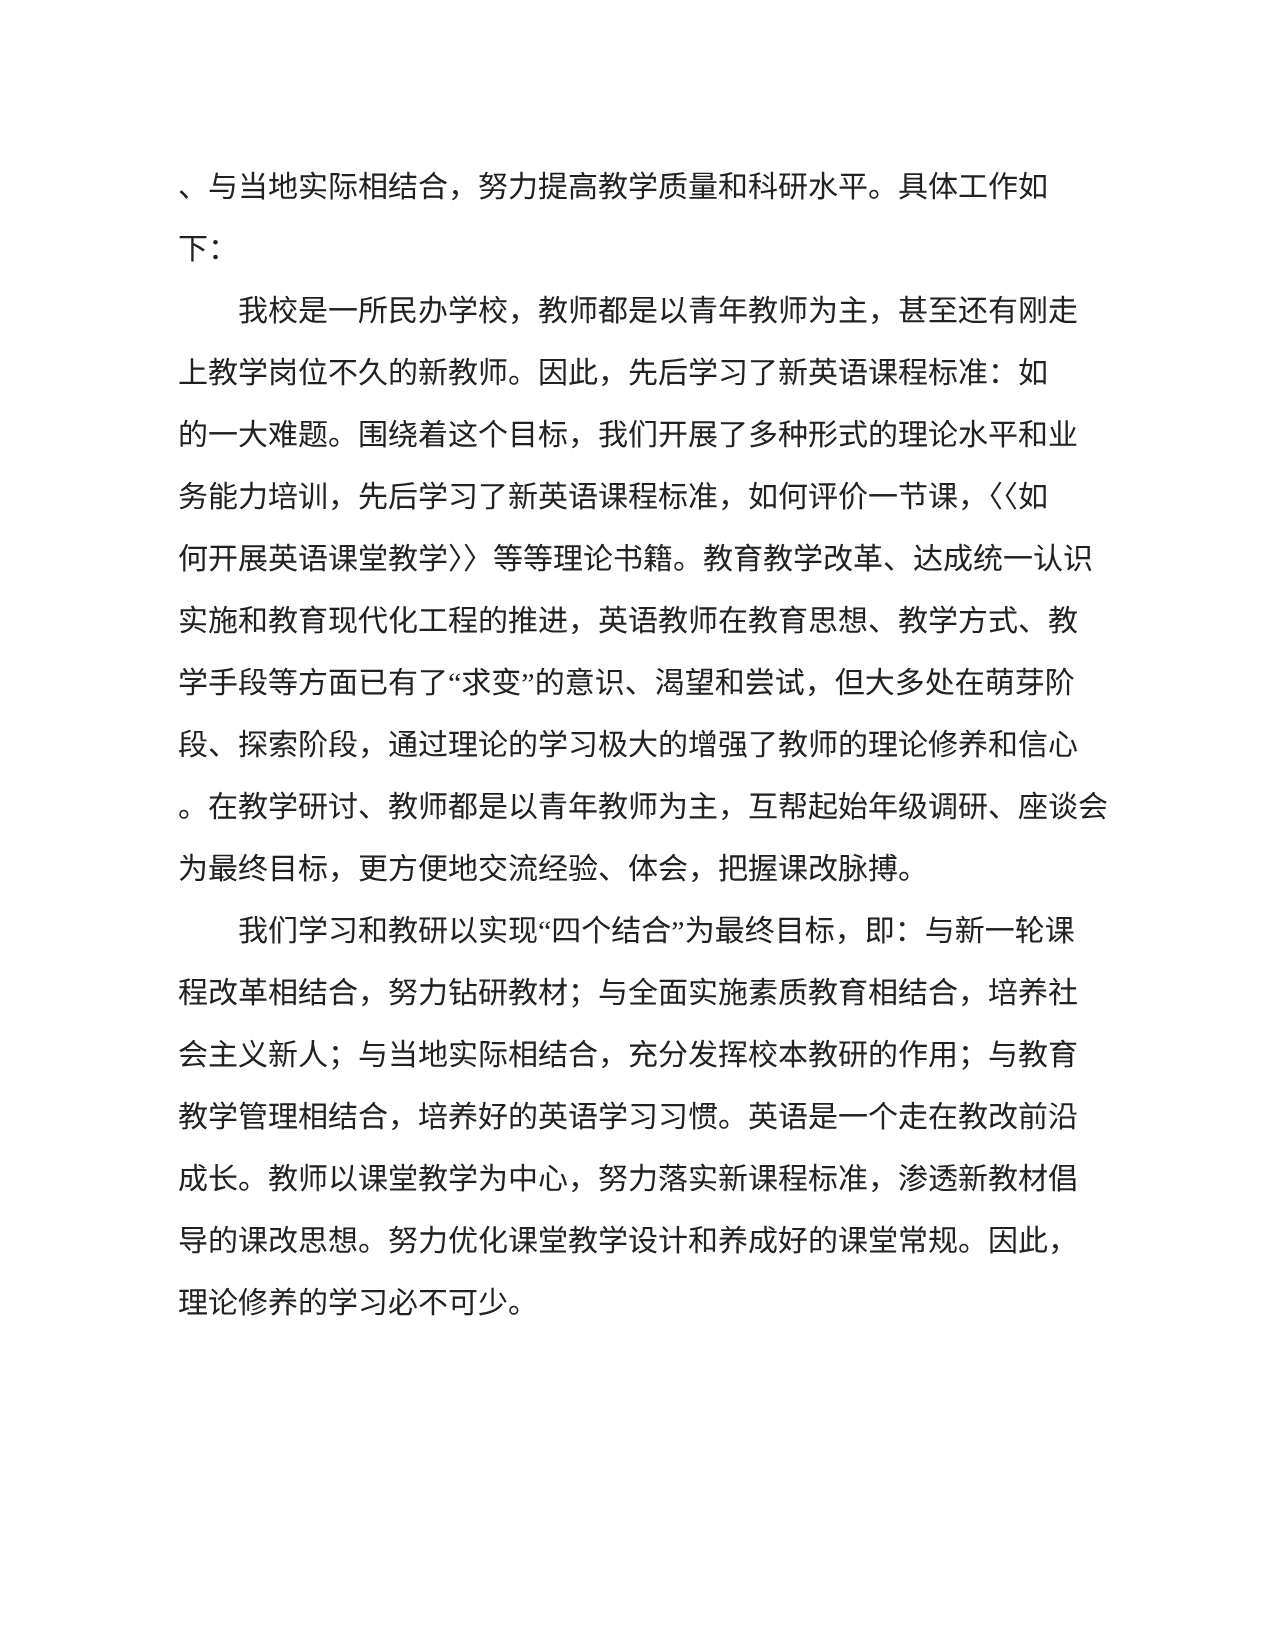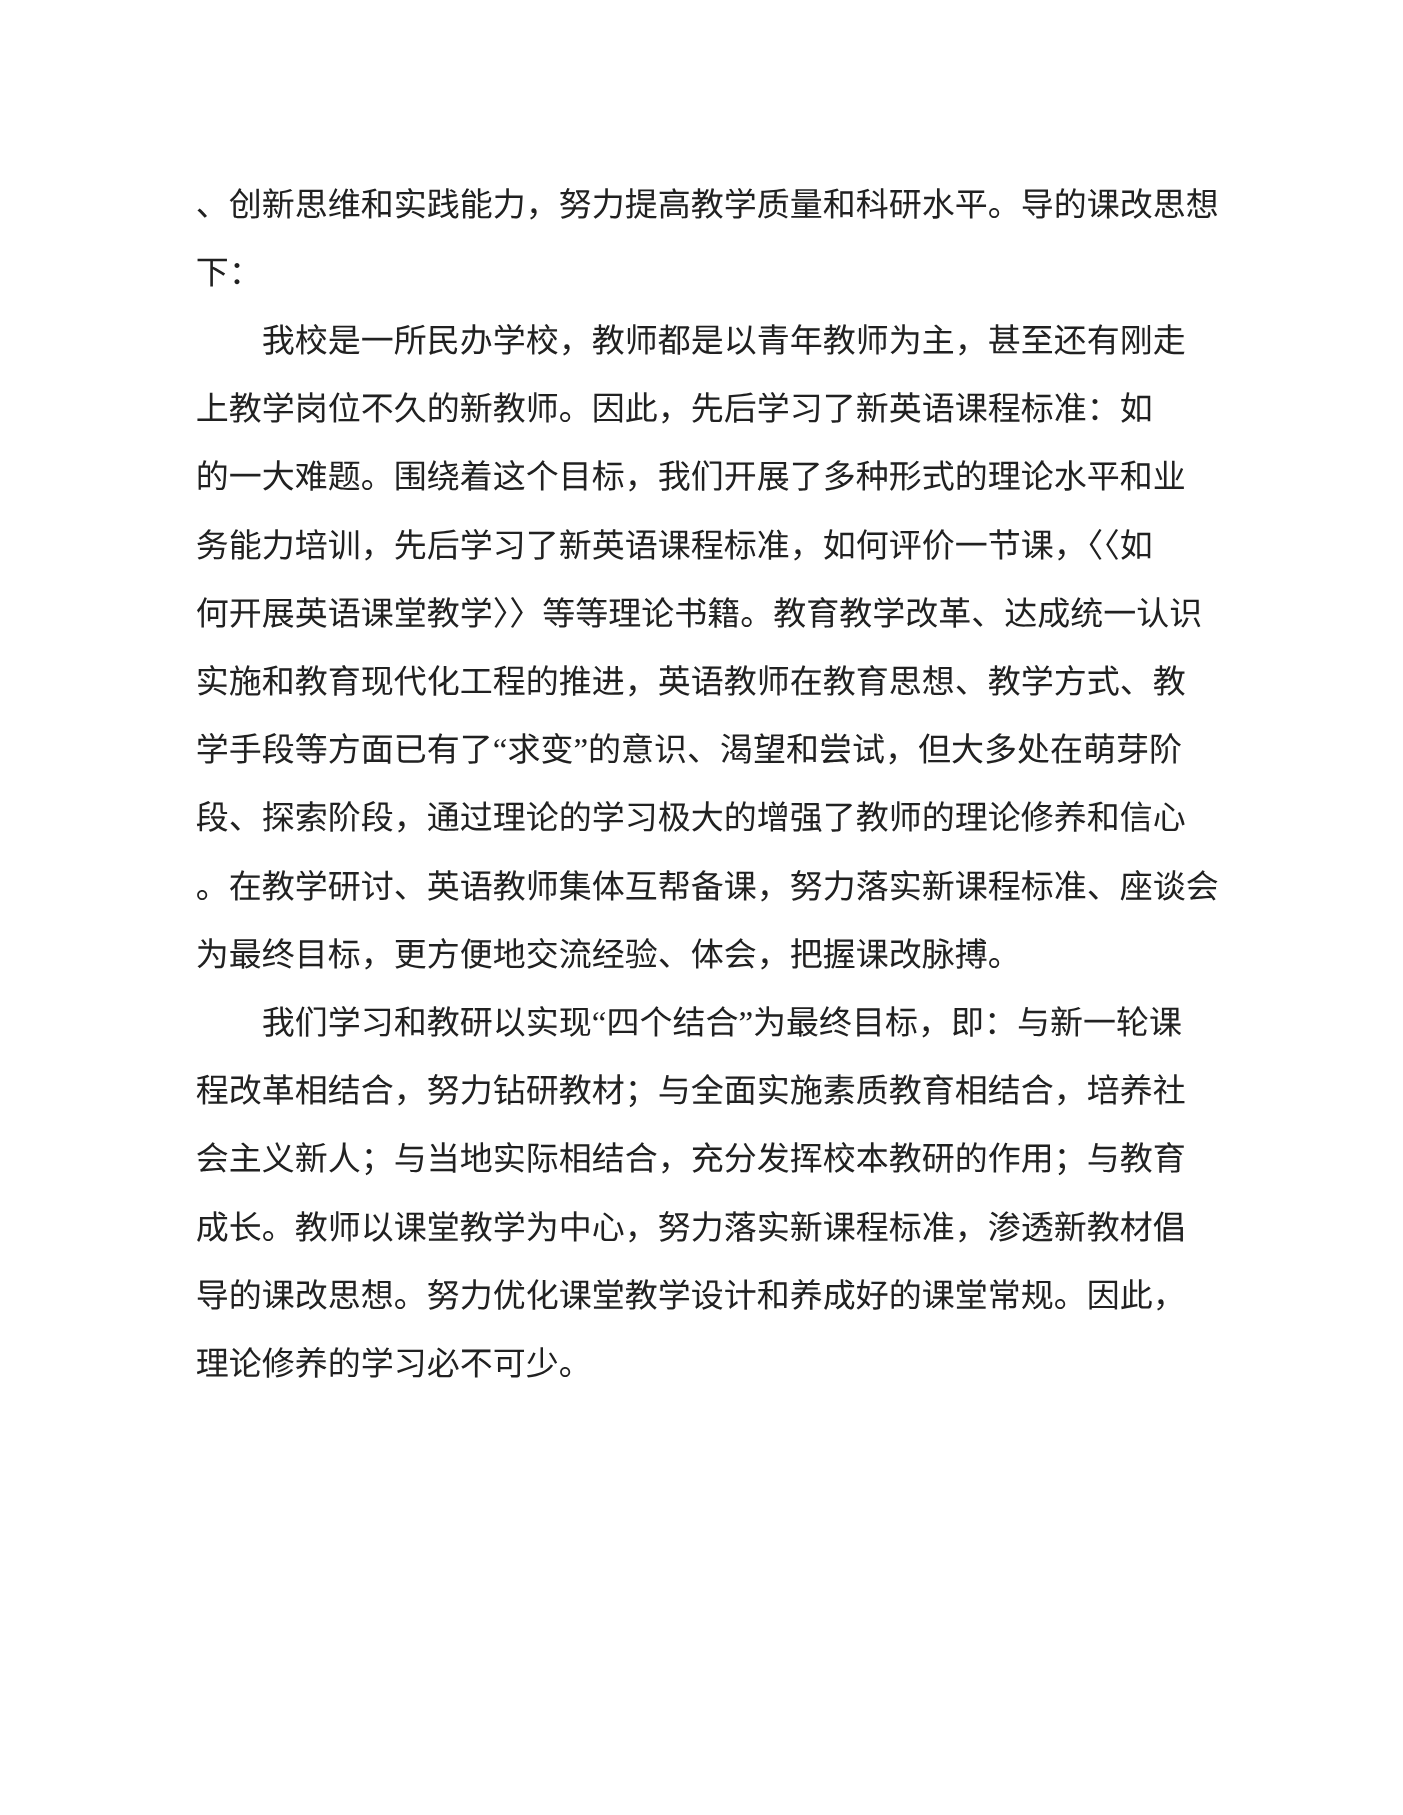--- a/index.html
+++ b/index.html
@@ -36,40 +36,41 @@
     -webkit-font-smoothing: antialiased;
   }
 </style>
 </head>
 <body>
 
 <div class="page">
   <div class="content">
 
     <div class="paragraph">
-      <div class="text-line">、创新思维和实践能力，努力提高教学质量和科研水平。导的课改思想</div>
+      <div class="text-line">、与当地实际相结合，努力提高教学质量和科研水平。具体工作如</div>
       <div class="text-line">下：</div>
     </div>
 
     <div class="paragraph">
       <div class="text-line">　　我校是一所民办学校，教师都是以青年教师为主，甚至还有刚走</div>
       <div class="text-line">上教学岗位不久的新教师。因此，先后学习了新英语课程标准：如</div>
       <div class="text-line">的一大难题。围绕着这个目标，我们开展了多种形式的理论水平和业</div>
       <div class="text-line">务能力培训，先后学习了新英语课程标准，如何评价一节课，〈〈如</div>
       <div class="text-line">何开展英语课堂教学〉〉等等理论书籍。教育教学改革、达成统一认识</div>
       <div class="text-line">实施和教育现代化工程的推进，英语教师在教育思想、教学方式、教</div>
       <div class="text-line">学手段等方面已有了“求变”的意识、渴望和尝试，但大多处在萌芽阶</div>
       <div class="text-line">段、探索阶段，通过理论的学习极大的增强了教师的理论修养和信心</div>
-      <div class="text-line">。在教学研讨、英语教师集体互帮备课，努力落实新课程标准、座谈会</div>
+      <div class="text-line">。在教学研讨、教师都是以青年教师为主，互帮起始年级调研、座谈会</div>
       <div class="text-line">为最终目标，更方便地交流经验、体会，把握课改脉搏。</div>
     </div>
 
     <div class="paragraph">
       <div class="text-line">　　我们学习和教研以实现“四个结合”为最终目标，即：与新一轮课</div>
       <div class="text-line">程改革相结合，努力钻研教材；与全面实施素质教育相结合，培养社</div>
       <div class="text-line">会主义新人；与当地实际相结合，充分发挥校本教研的作用；与教育</div>
+      <div class="text-line">教学管理相结合，培养好的英语学习习惯。英语是一个走在教改前沿</div>
       <div class="text-line">成长。教师以课堂教学为中心，努力落实新课程标准，渗透新教材倡</div>
       <div class="text-line">导的课改思想。努力优化课堂教学设计和养成好的课堂常规。因此，</div>
       <div class="text-line">理论修养的学习必不可少。</div>
     </div>
 
   </div>
 </div>
 
 </body></html>

